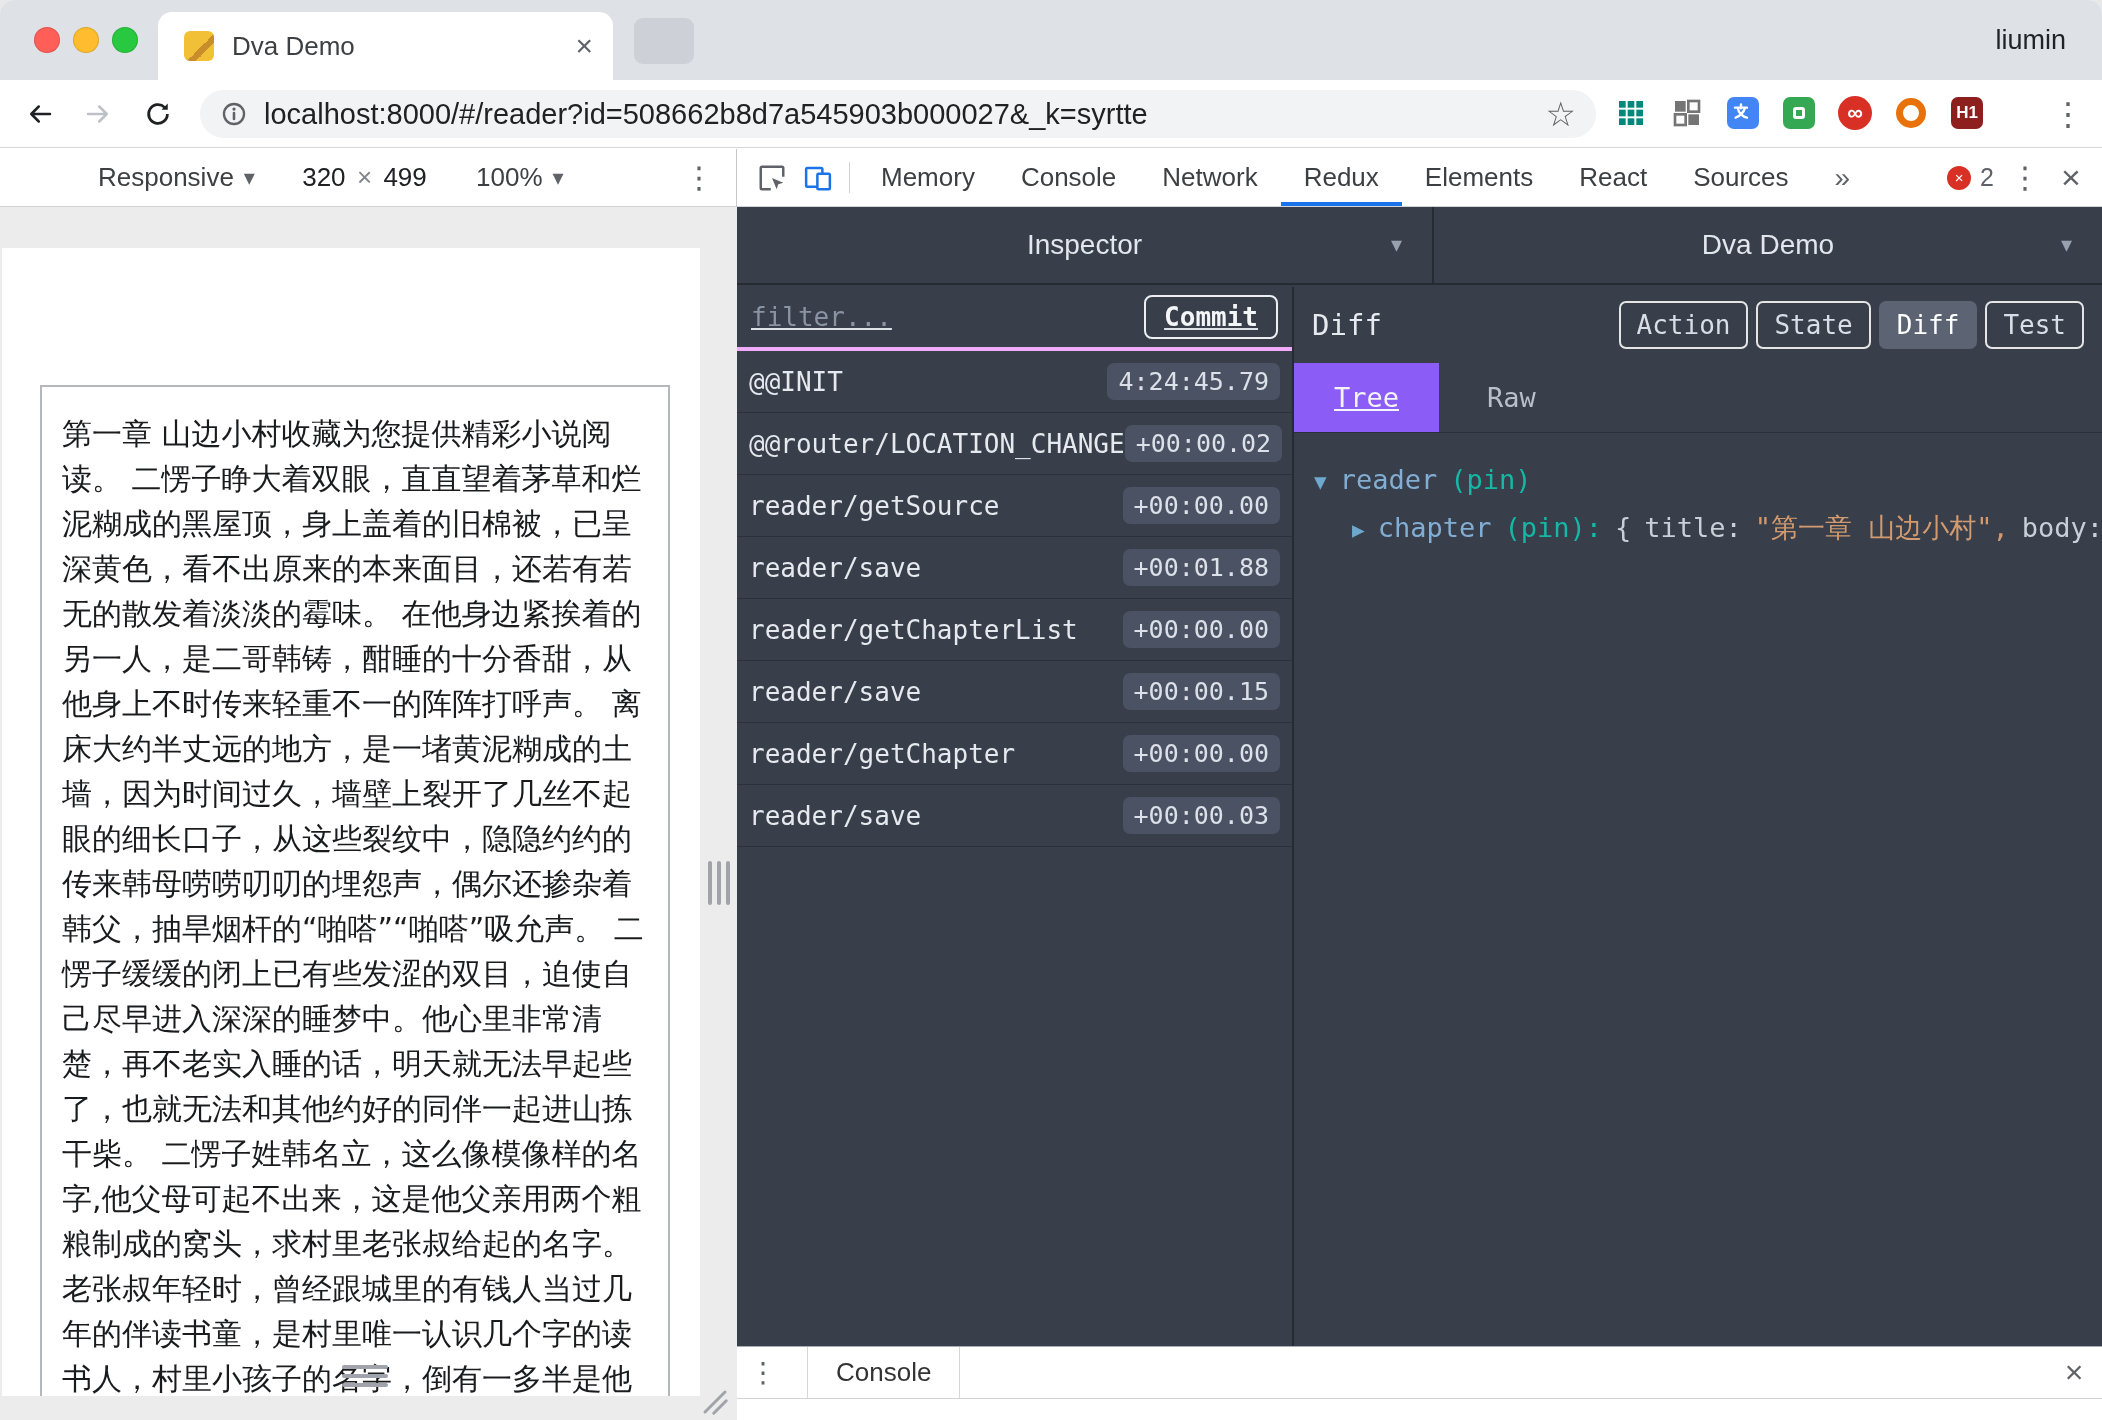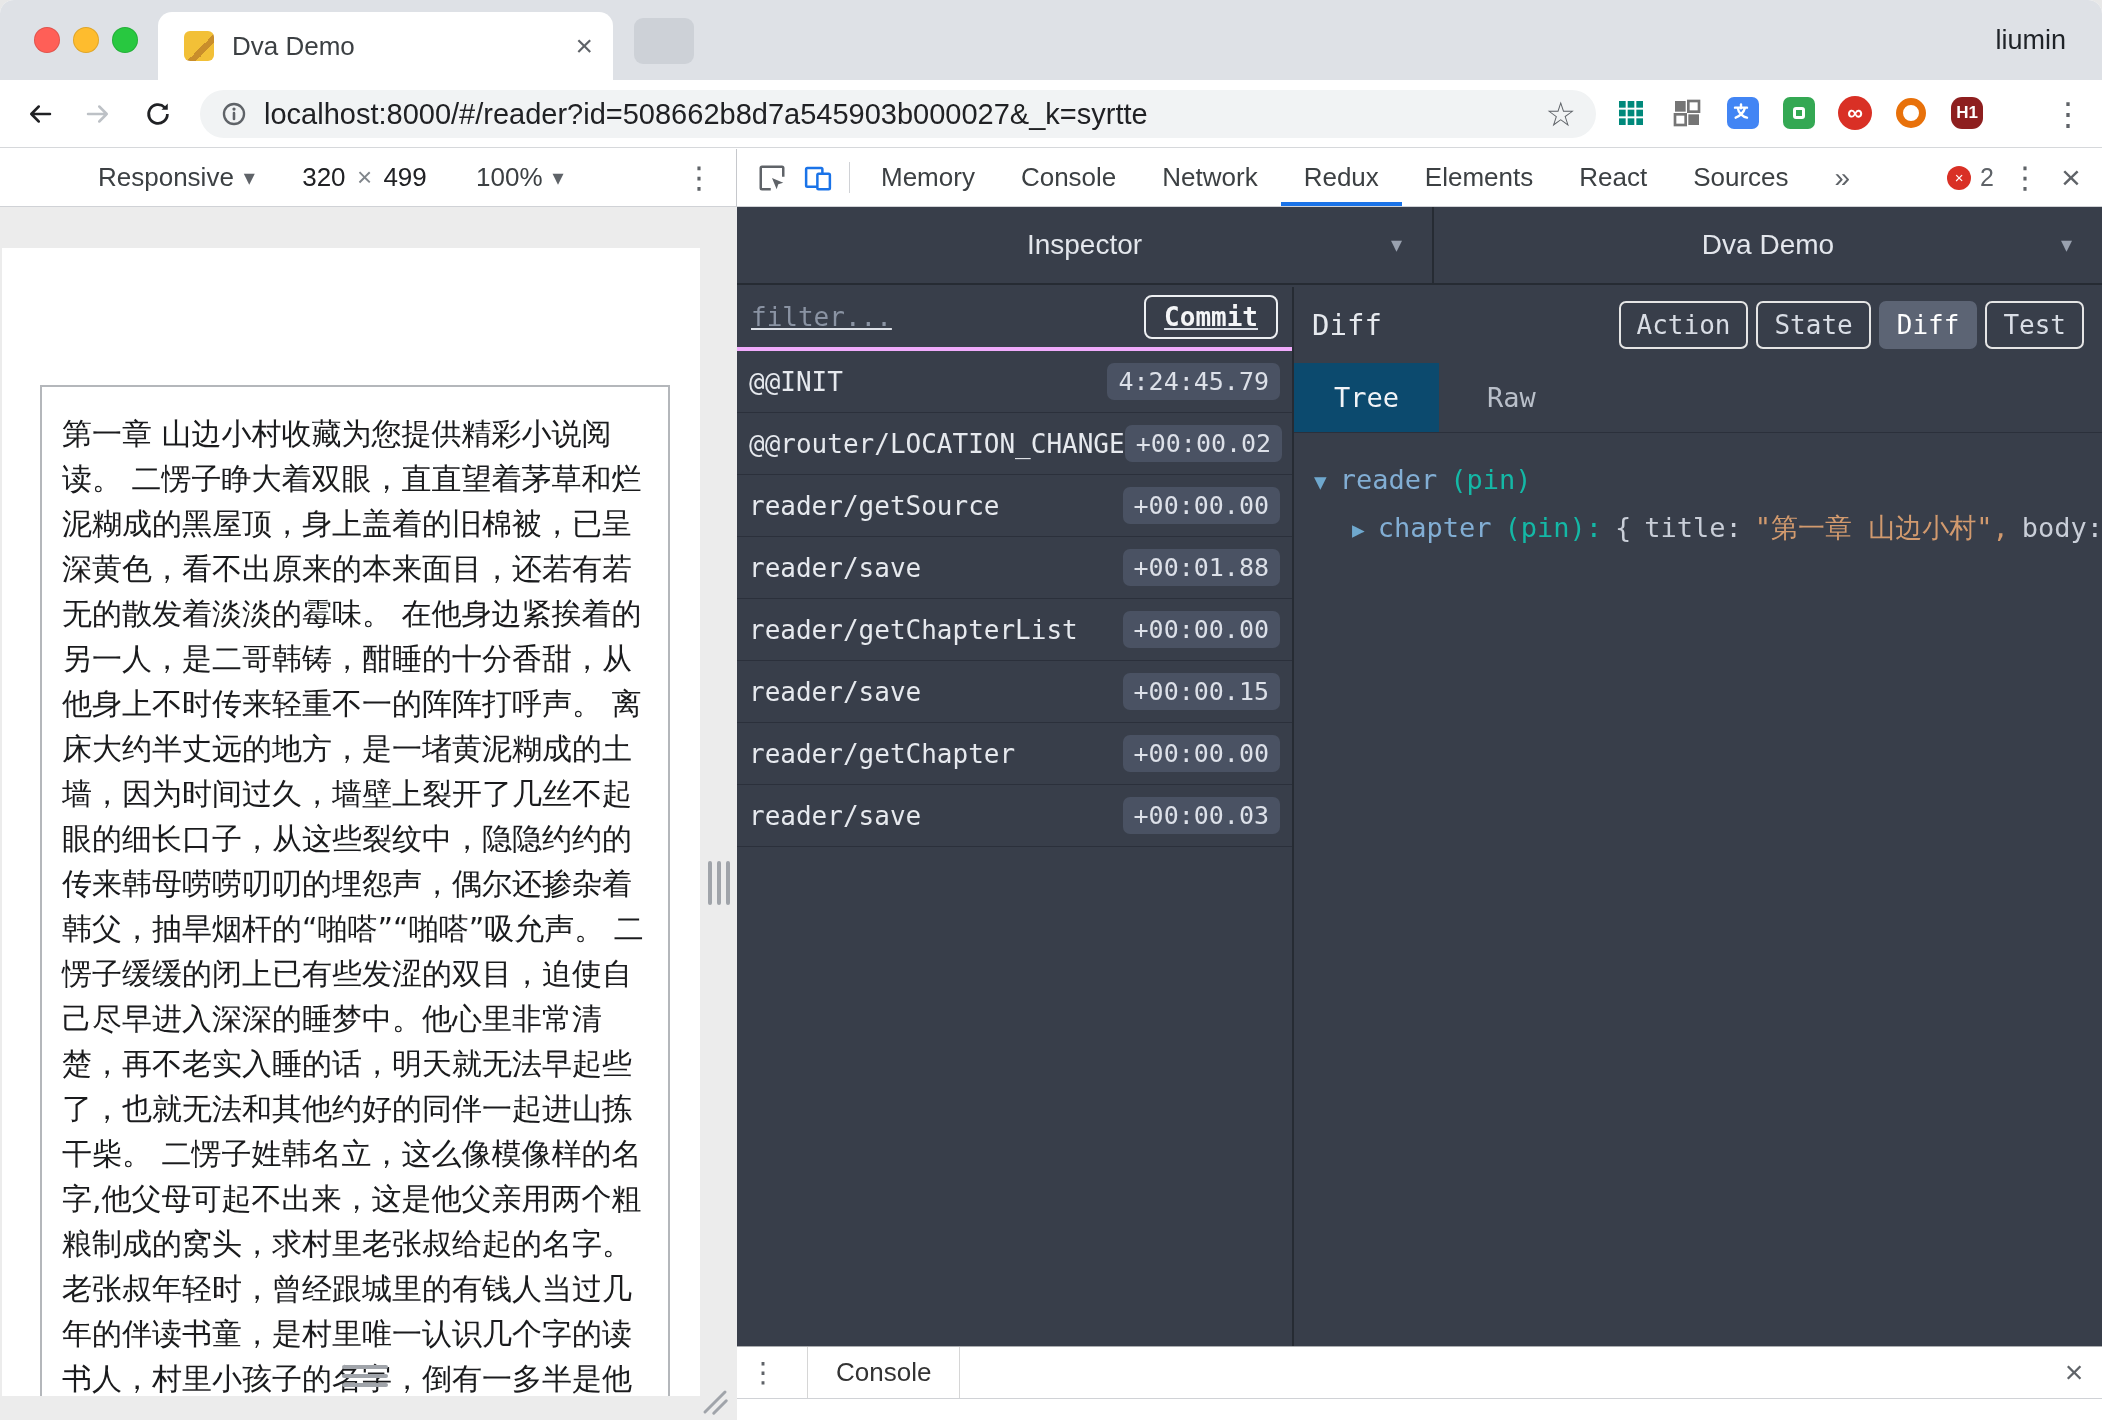--- a/index.html
+++ b/index.html
@@ -112,21 +112,21 @@
 
   .diff-panel { flex:1; min-width:0; display:flex; flex-direction:column; }
   .diff-header { height:76px; flex:0 0 auto; display:flex; align-items:center; padding:0 18px; }
   .diff-title { font-size:29px; color:#e6e9ee; }
   .seg { margin-left:auto; display:flex; gap:8px; }
   .seg-btn { background:transparent; border:2px solid #e5e5e5; border-radius:7px; color:#d9dde5;
              font:26px "DejaVu Sans Mono",monospace; padding:7px 16px; }
   .seg-btn.sel { background:#5c6474; border-color:#5c6474; color:#fff; }
   .tree-tabs { height:70px; flex:0 0 auto; display:flex; border-bottom:1px solid #2b303b; }
   .ttab { width:145px; display:flex; align-items:center; justify-content:center; font-size:27px; color:#b9bfc9; }
-  .ttab.sel { background:#0c4a6e; color:#f2f4f7; }
+  .ttab.sel { background:#8b5cf6; color:#f2f4f7;text-decoration:underline; }
   .tree-content { flex:1; padding:24px 20px; overflow:hidden; white-space:nowrap;
                   font-size:27px; line-height:46px; }
   .t-line span { margin-right:13px; }
   .t-indent { margin-left:38px; }
   .t-arrow { color:#6fa8ce; font-size:21px; }
   .t-key { color:#82aed4; }
   .t-dim { color:#14b8a6; }
   .t-punct { color:#c9ced8; }
   .t-str { color:#d29a6e; }
 
@@ -231,21 +231,21 @@
           <span style="width:12px;height:12px;border:3px solid #fff;border-radius:3px;display:block;"></span>
         </span>
       </span>
       <span class="ext">
         <span class="ext-circle" style="background:#d93025;">∞</span>
       </span>
       <span class="ext">
         <span style="width:30px;height:30px;border-radius:50%;border:7px solid #e8710a;display:block;"></span>
       </span>
       <span class="ext">
-        <span class="ext-sq" style="background:#8e1f1f; display:flex; align-items:center; justify-content:center; font-weight:bold; color:#fff; font-size:17px;border-radius:11px;">H1</span>
+        <span class="ext-sq" style="background:#8e1f1f; display:flex; align-items:center; justify-content:center; font-weight:bold; color:#fff; font-size:17px;">H1</span>
       </span>
     </div>
     <span class="browser-menu">⋮</span>
   </div>
 
   <div class="toolrow">
     <div class="device-bar">
       <span class="dd">
         <span>Responsive</span>
         <span class="chev">▾</span>

